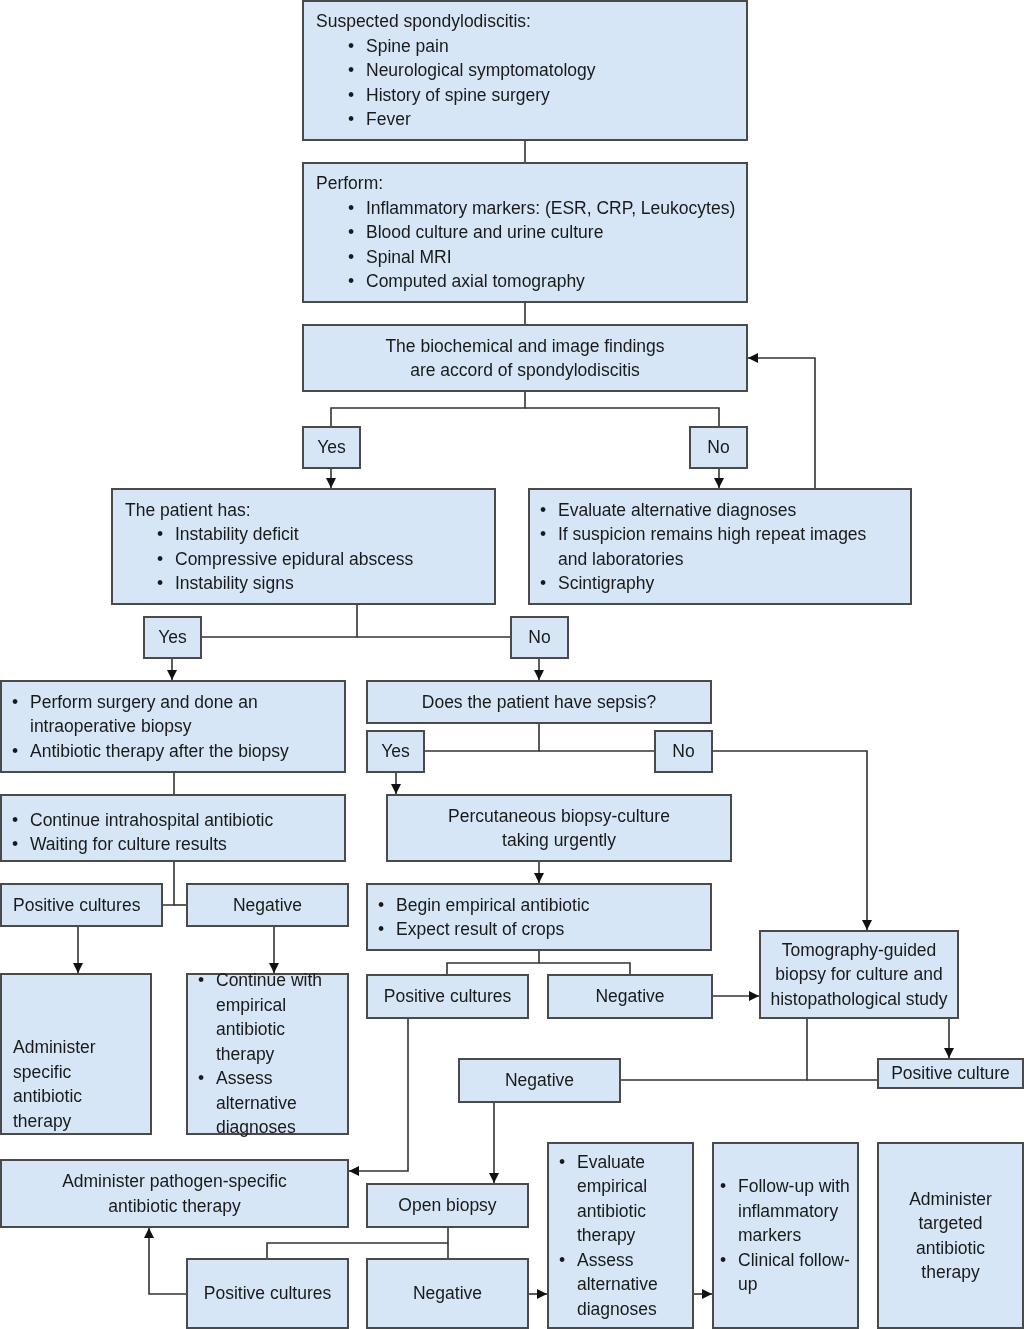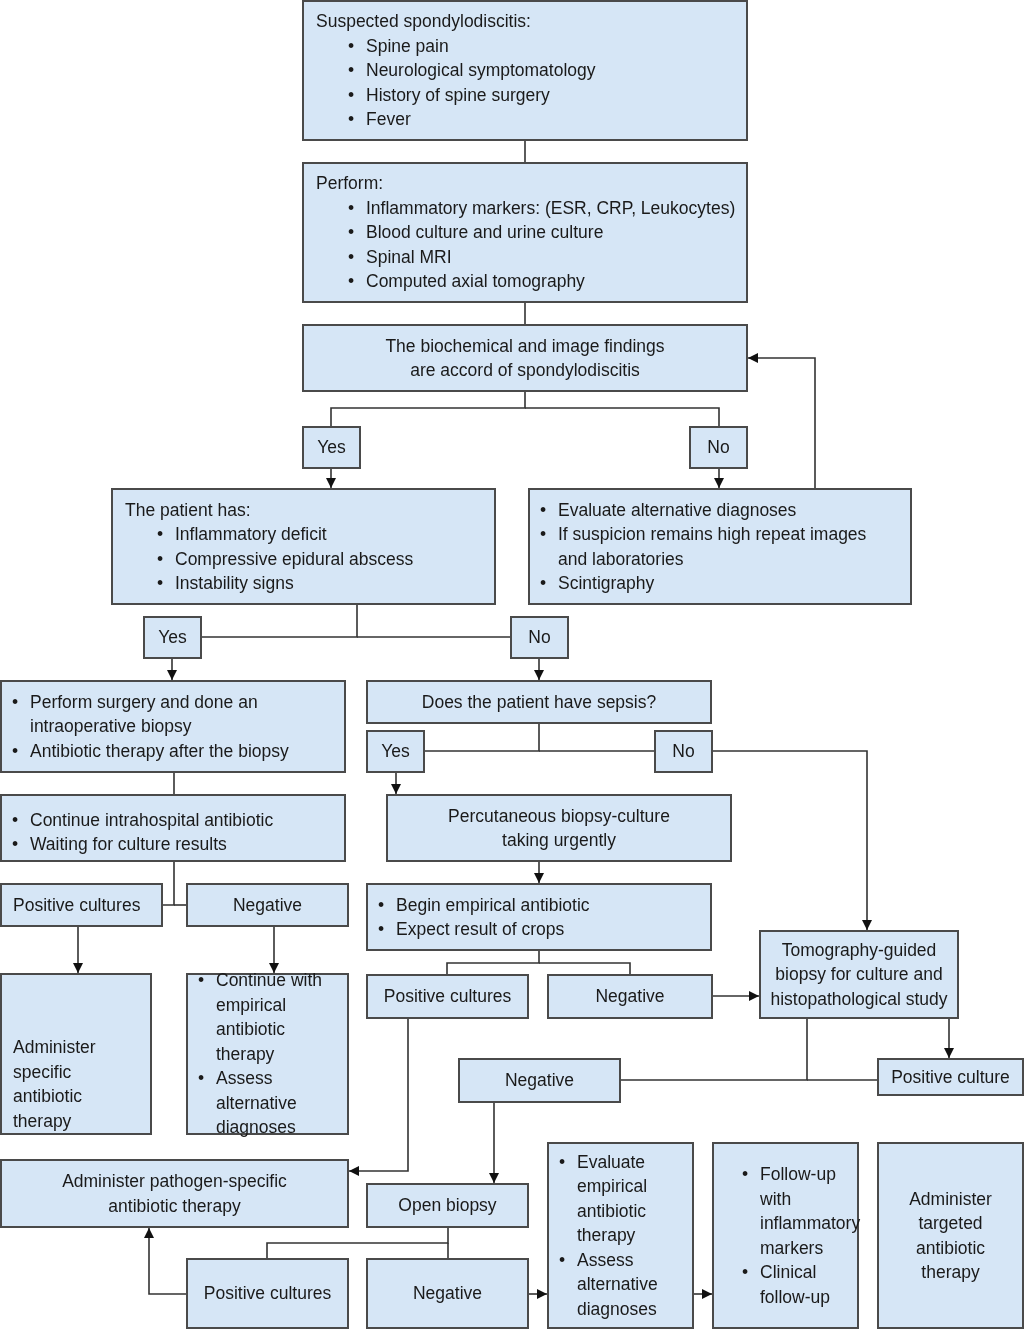--- a/index.html
+++ b/index.html
@@ -94,21 +94,21 @@
   <div class="box center" style="left:302px;top:426px;width:59px;height:43px;">
       <span>Yes</span>
     </div>
   <div class="box center" style="left:689px;top:426px;width:59px;height:43px;">
       <span>No</span>
     </div>
 
   <div class="box vcenter ind" style="left:111px;top:488px;width:385px;height:117px;padding:6px 10px 6px 12px;">
     <div>The patient has:</div>
     <ul>
-        <li>Inflammatory deficit</li>
+        <li>Instability deficit</li>
         <li>Compressive epidural abscess</li>
         <li>Instability signs</li>
       </ul>
   </div>
 
   <div class="box vcenter" style="left:528px;top:488px;width:384px;height:117px;padding:6px 10px 6px 6px;">
     <ul>
         <li>Evaluate alternative diagnoses</li>
         <li>If suspicion remains high repeat images and laboratories</li>
         <li>Scintigraphy</li>
@@ -186,21 +186,21 @@
 
   <div class="box center" style="left:759px;top:930px;width:200px;height:89px;">
     <div>Tomography-guided</div>
     <div>biopsy for culture and</div>
     <div>histopathological study</div>
   </div>
 
   <div class="box center" style="left:458px;top:1058px;width:163px;height:45px;">
       <span>Negative</span>
     </div>
-  <div class="box center" style="left:877px;top:1058px;width:147px;height:38px;">
+  <div class="box center" style="left:877px;top:1058px;width:147px;height:31px;">
       <span>Positive culture</span>
     </div>
 
   <div class="box center" style="left:0px;top:1159px;width:349px;height:69px;">
     <div>Administer pathogen-specific</div>
     <div>antibiotic therapy</div>
   </div>
 
   <div class="box center" style="left:366px;top:1183px;width:163px;height:45px;">
       <span>Open biopsy</span>
@@ -213,21 +213,21 @@
       <span>Negative</span>
     </div>
 
   <div class="box vcenter" style="left:547px;top:1142px;width:147px;height:187px;padding:0 6px 0 6px;">
     <ul>
         <li>Evaluate empirical antibiotic therapy</li>
         <li>Assess alternative diagnoses</li>
       </ul>
   </div>
 
-  <div class="box vcenter" style="left:712px;top:1142px;width:147px;height:187px;padding:0 6px 0 24px;">
+  <div class="box vcenter" style="left:712px;top:1142px;width:147px;height:187px;padding:0 6px 0 2px;">
     <ul>
         <li>Follow-up with inflammatory markers</li>
         <li>Clinical follow-up</li>
       </ul>
   </div>
 
   <div class="box center" style="left:877px;top:1142px;width:147px;height:187px;">
     <div>Administer</div>
     <div>targeted</div>
     <div>antibiotic</div>

